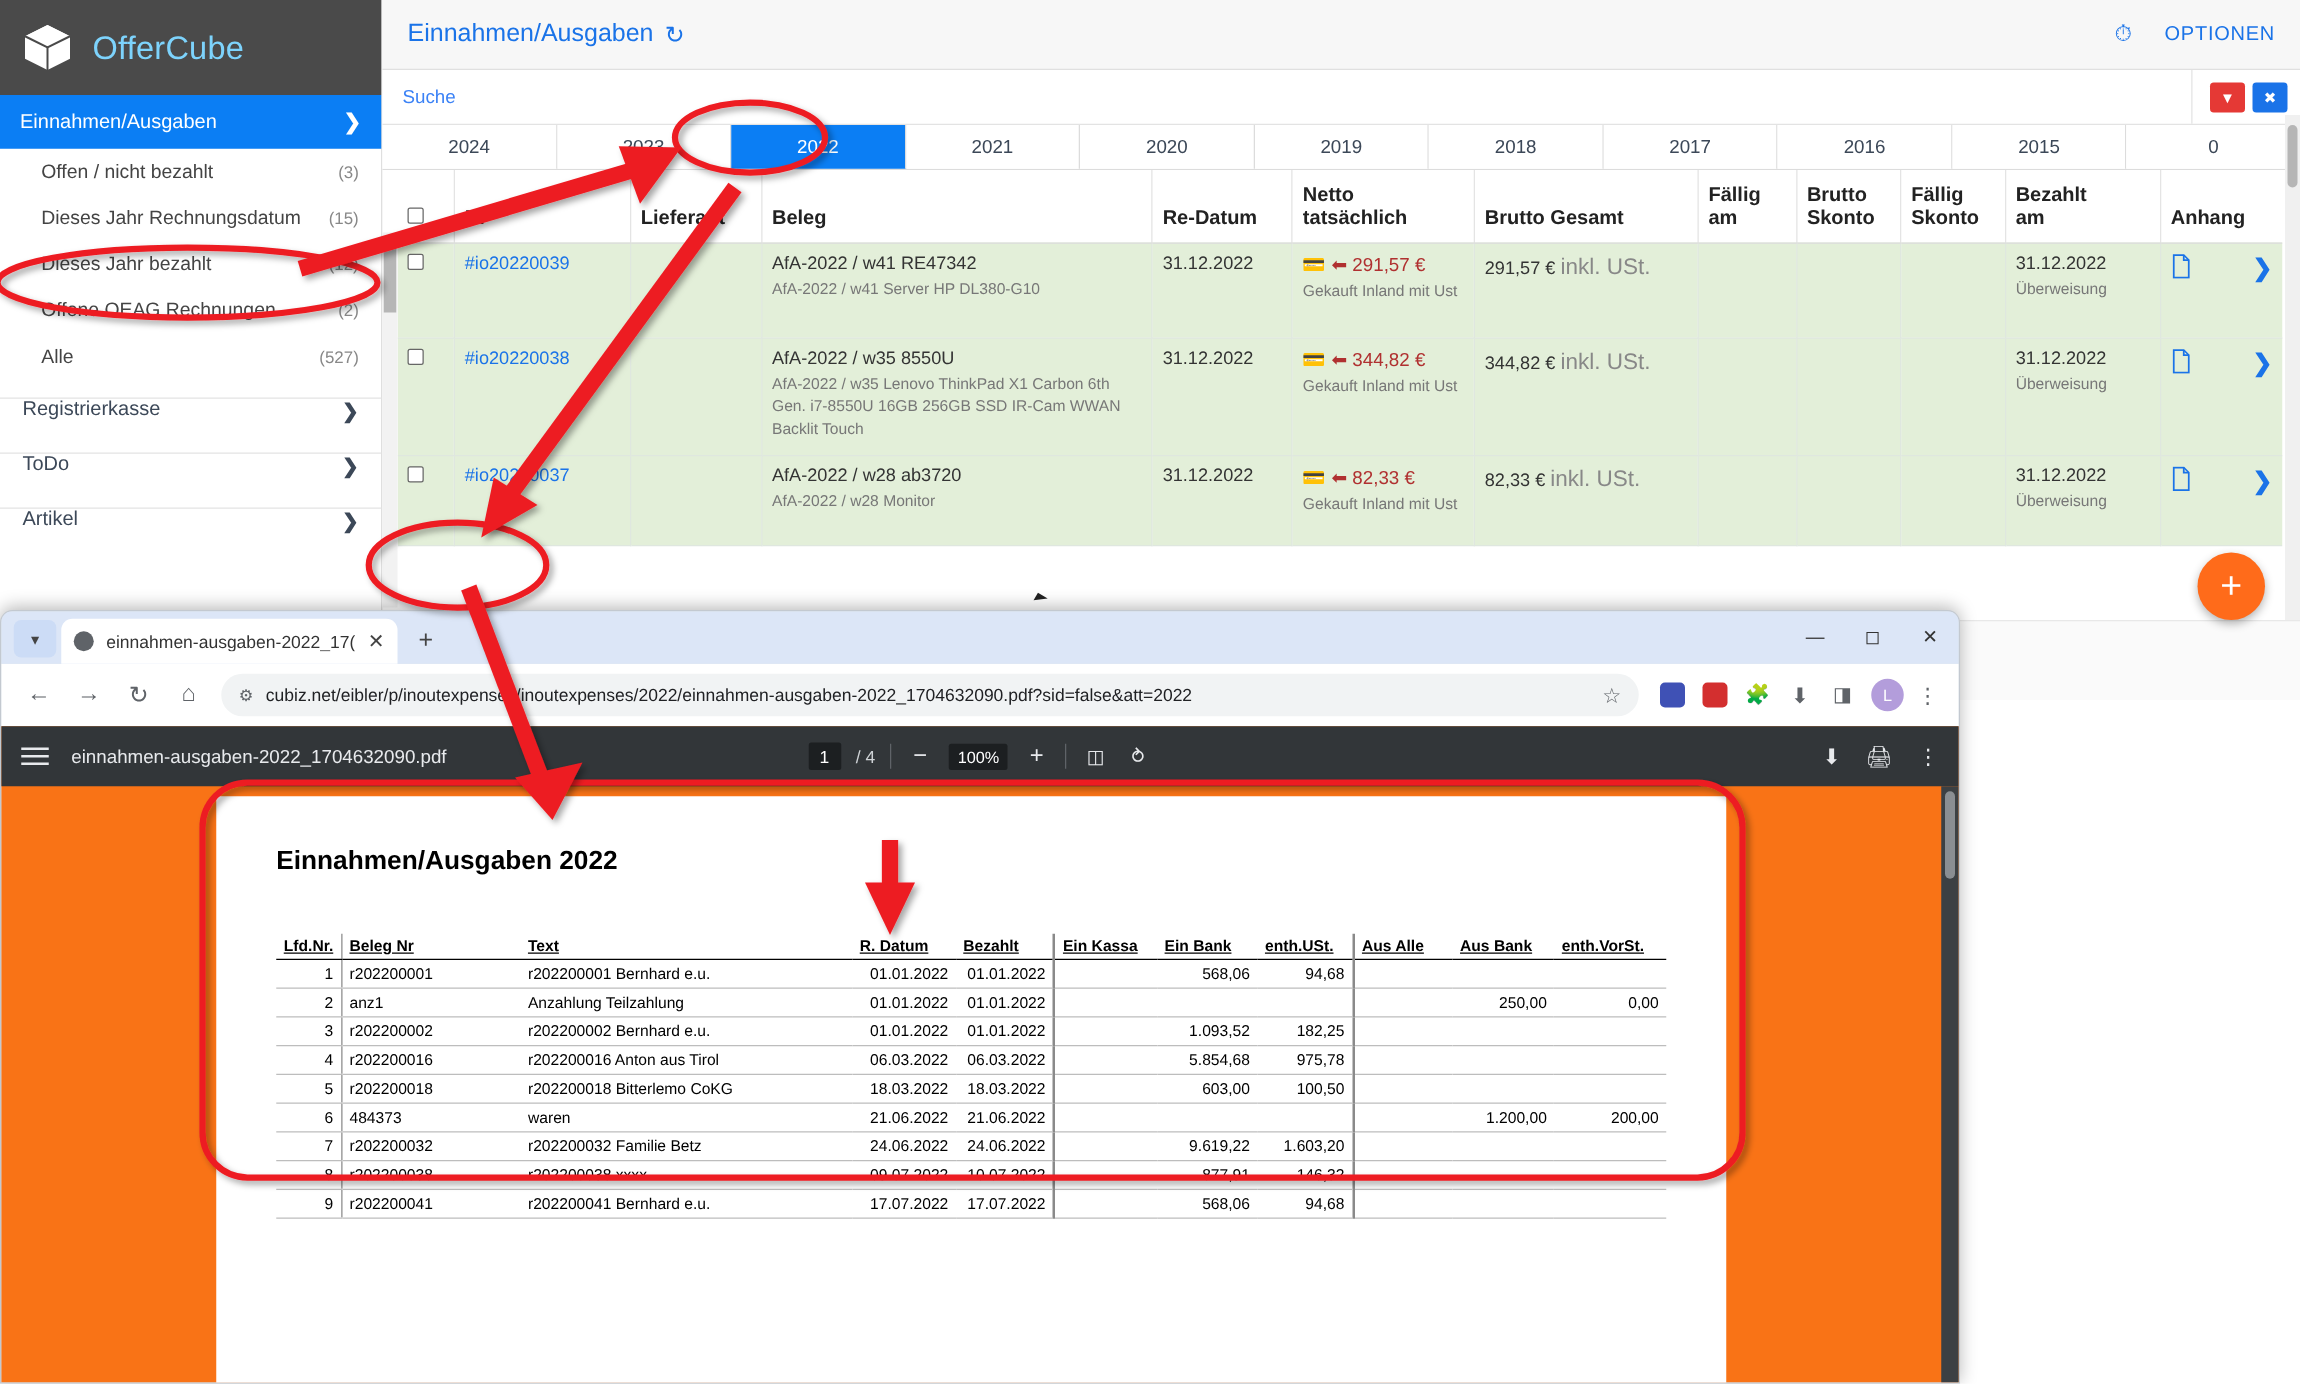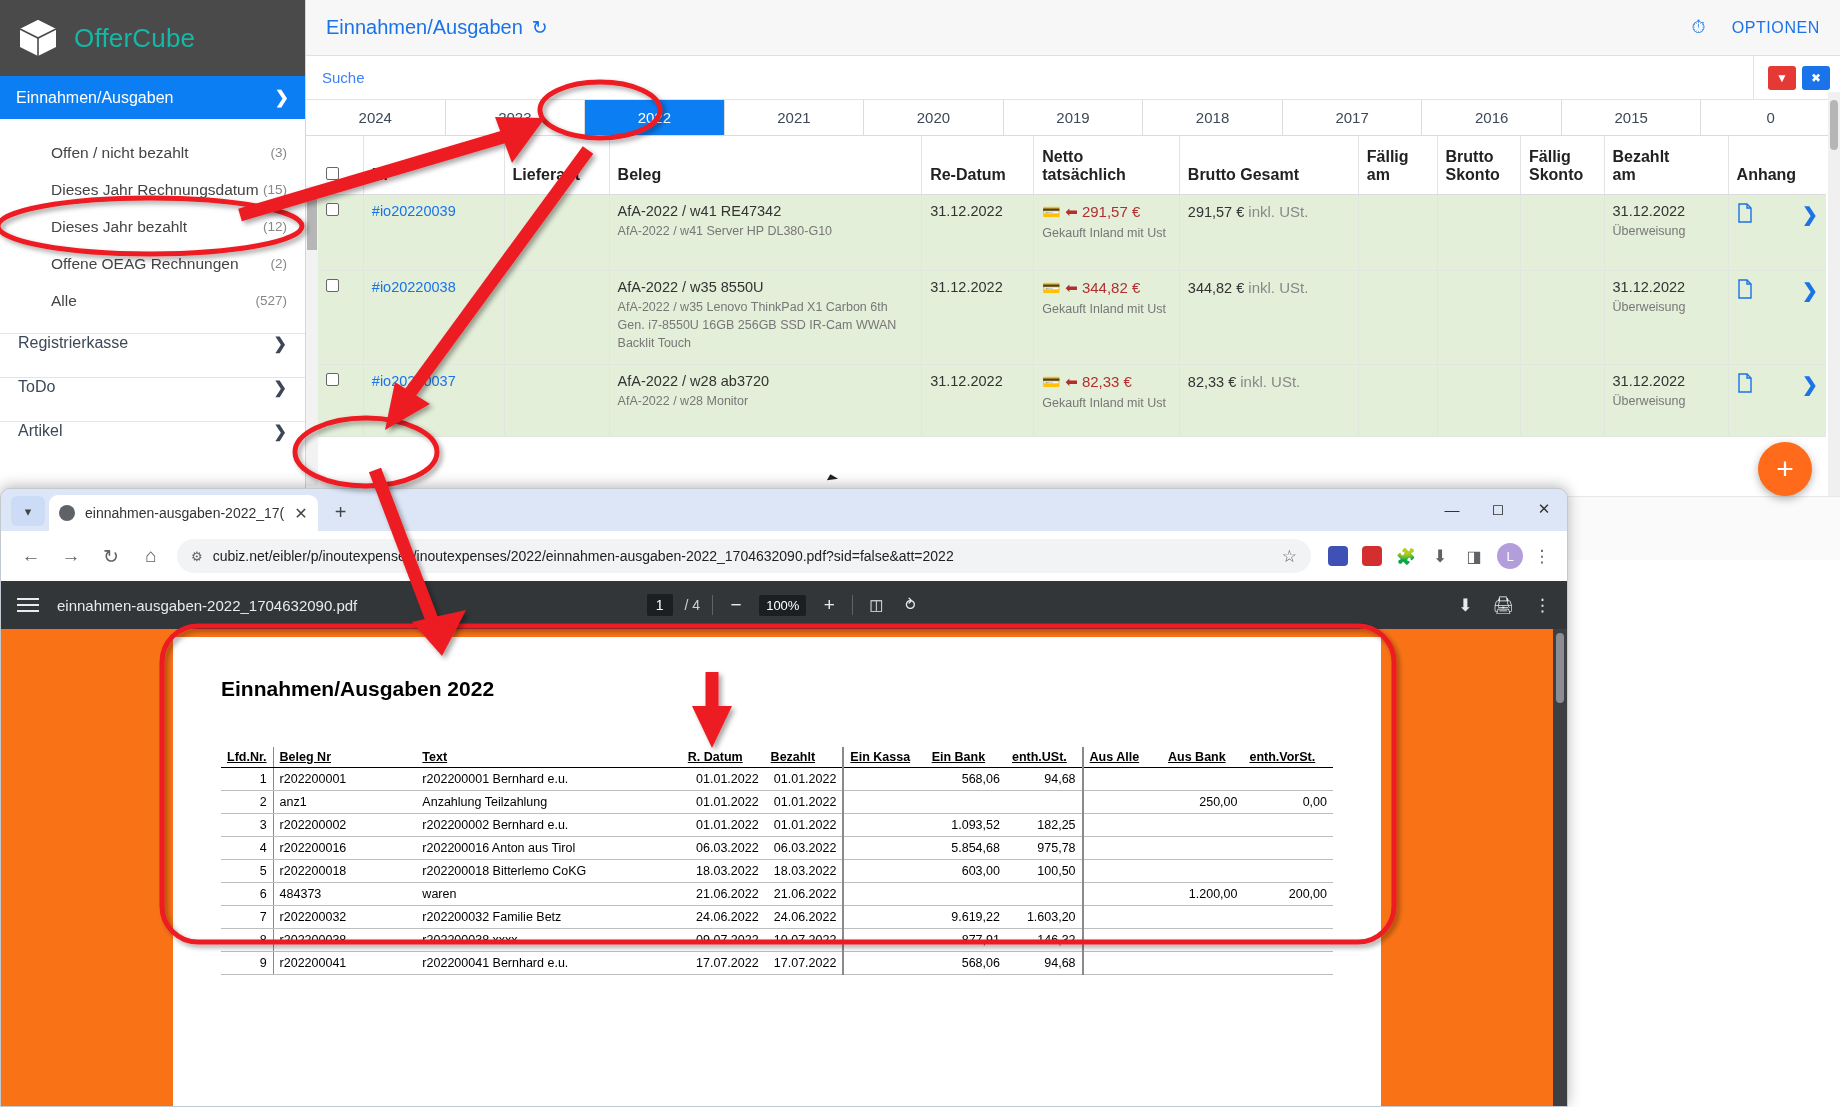--- a/index.html
+++ b/index.html
@@ -5,21 +5,21 @@
   * { box-sizing: border-box; margin:0; padding:0; }
   html,body { width:1840px; height:1107px; overflow:hidden; font-family:"Liberation Sans", sans-serif; }
   body { position:relative; background:#fff; }
 
   
   #app { position:absolute; left:0; top:0; width:1840px; height:560px; background:#fff; }
 
   .sidebar { position:absolute; left:0; top:0; width:306px; height:560px; background:#fff; border-right:1px solid #d5d5d5; }
   .brand { height:76px; background:#4a4a4a; display:flex; align-items:center; padding-left:16px; gap:14px; }
   .cube { width:44px; height:44px; }
-  .brand-text { color:#14b8a6; font-size:26px; letter-spacing:.2px; }
+  .brand-text { color:#7dd3fc; font-size:26px; letter-spacing:.2px; }
 
   .nav-active { height:43px; background:#0b7ef4; color:#fff; display:flex; align-items:center;
                 padding:0 16px; font-size:16px; justify-content:space-between; }
   .nav-active .chev { font-size:17px; font-weight:bold; }
 
   .subitem { height:37px; display:flex; align-items:center; padding:0 18px 0 33px; font-size:15.5px; color:#444; justify-content:space-between; }
   .subitem .cnt { color:#888; font-size:13.5px; }
 
   .navrow { height:44px; display:flex; align-items:flex-start; justify-content:space-between;
             padding:0 18px 0 18px; font-size:16px; color:#3c4858; border-top:1px solid #e4e4e4; }
@@ -46,21 +46,21 @@
   .yr.sel { background:#0b7ef4; color:#fff; }
 
   table.grid { width:100%; border-collapse:collapse; table-layout:fixed; }
   table.grid th { font-size:16px; color:#222; text-align:left; vertical-align:bottom;
                   padding:8px 8px 10px 8px; border-right:1px solid #e4e4e4; border-bottom:1px solid #dcdcdc; background:#fff; height:58px;}
   table.grid td { font-size:14.5px; color:#333; vertical-align:top; padding:8px 8px;
                   border-right:1px solid #dfe7df; border-bottom:1px solid #dfe7df; background:#e3efd9; }
   .cellsub { font-size:12.5px; color:#777; line-height:1.45; margin-top:3px; }
   .lnk { color:#1a73e8; font-size:14.5px; }
   .amt { color:#b03030; font-size:15px; white-space:nowrap; }
-  .inkl { color:#888; font-size:15px; }
+  .inkl { color:#888; font-size:18px; }
   .chk { width:13px; height:13px; border:1px solid #666; border-radius:2px; display:inline-block; background:#fff; }
   .doc-ico { display:inline-block; }
   .arrow-ico { color:#1a73e8; font-weight:bold; font-size:19px; }
 
   .bottombar { position:absolute; left:0; right:0; bottom:0; height:64px; background:#fafafa; border-top:1px solid #e8e8e8; }
   .pdfbtn { position:absolute; left:30px; top:14px; width:62px; height:36px; background:#0b7ef4; color:#fff;
             border-radius:4px; display:flex; align-items:center; justify-content:center; font-size:15px; }
   .fab { position:absolute; right:28px; bottom:64px; width:54px; height:54px; border-radius:50%;
          background:#ff6b1a; color:#fff; font-size:30px; display:flex; align-items:center; justify-content:center;
          box-shadow:0 3px 8px rgba(0,0,0,.3); }
@@ -143,21 +143,21 @@
         </svg>
       </span>
       <span class="brand-text">OfferCube</span>
     </div>
 
     <div class="nav-active">
       <span>Einnahmen/Ausgaben</span>
       <span class="chev">❯</span>
     </div>
 
-    <div style="padding-top:15px;margin-left:18px;">
+    <div style="padding-top:0;">
       <div class="subitem">
         <span>Offen / nicht bezahlt</span>
         <span class="cnt">(3)</span>
       </div>
       <div class="subitem">
         <span>Dieses Jahr Rechnungsdatum</span>
         <span class="cnt">(15)</span>
       </div>
       <div class="subitem">
         <span>Dieses Jahr bezahlt</span>

